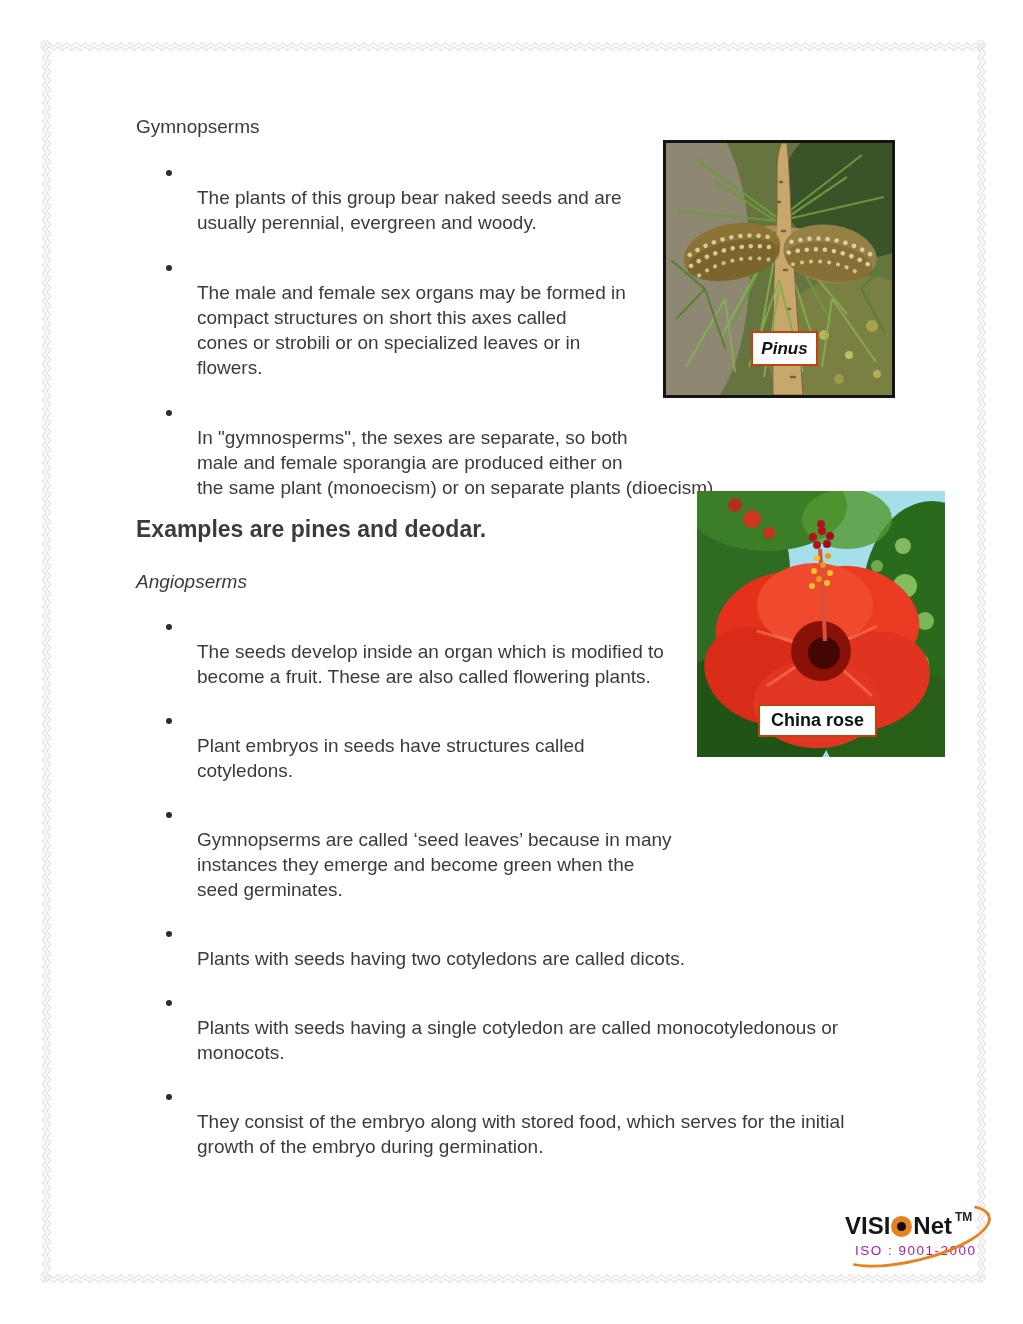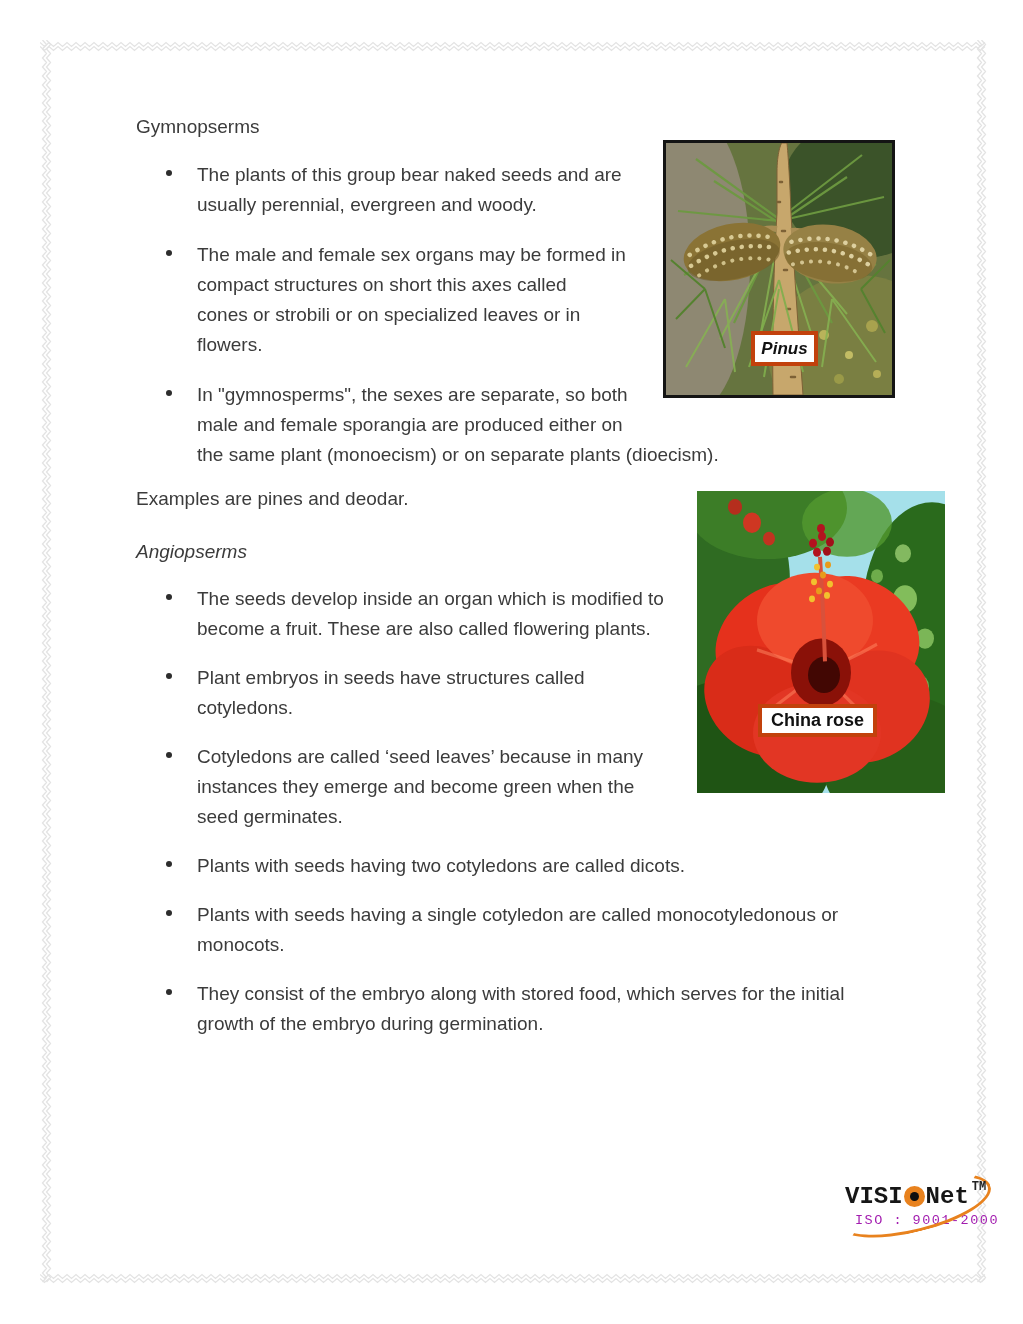--- a/index.html
+++ b/index.html
@@ -11,35 +11,35 @@
   .content{position:absolute;left:136px;top:114px;width:810px;}
   .heading{font-size:19px;line-height:26.5px;}
   .heading.h2{margin-top:26px;font-style:italic;}
   ul.blist{list-style:none;margin:19px 0 0 0;padding:0 0 0 30px;}
   ul.blist.s1{margin-top:19.5px;}
   ul.blist.s2{margin-top:18.5px;}
   ul.blist li{display:flex;margin-bottom:20px;}
   ul.blist.s2 li{margin-bottom:19px;}
   ul.blist li:last-child{margin-bottom:0;}
   .dot{flex:0 0 auto;width:6px;height:6px;border-radius:50%;background:#2d2d2d;margin:10px 25px 0 0;}
-  .btxt{white-space:pre-line;font-size:19px;line-height:30px;}
-  .para{font-size:19px;line-height:26.5px;margin:16px 0 0 0;}
+  .btxt{white-space:pre-line;font-size:19px;line-height:25px;margin-top:25px;}
+  .para{font-size:23px;line-height:26.5px;margin:16px 0 0 0;font-weight:bold;}
 
   .fig{position:absolute;}
   .fig svg{display:block;width:100%;height:100%;}
   .fig.pinus{left:663px;top:140px;width:232px;height:258px;border:3px solid #141414;box-sizing:border-box;}
-  .fig.rose{left:697px;top:491px;width:248px;height:302px;}
+  .fig.rose{left:697px;top:491px;width:248px;height:266px;}
   .fig-label{
-    position:absolute;background:#ffffff;border:4px solid #c2410c;box-sizing:border-box;
+    position:absolute;background:#ffffff;border:2px solid #c2410c;box-sizing:border-box;
     display:flex;align-items:center;justify-content:center;color:#111111;
   }
   .fig.pinus .fig-label{left:85px;top:188px;width:67px;height:35px;font-size:17px;font-weight:bold;font-style:italic;}
   .fig.rose .fig-label{left:61px;top:213px;width:119px;height:33px;font-size:18px;font-weight:bold;}
 
-  .logo{position:absolute;left:845px;top:1176px;width:150px;height:62px;font-family:Liberation Mono, monospace;}
+  .logo{position:absolute;left:845px;top:1206px;width:150px;height:62px;}
   .swoosh{
     position:absolute;left:-10px;top:3px;width:152px;height:47px;border-radius:50%;
     border:3px solid transparent;border-bottom-color:#E8821E;border-right-color:#E8821E;
     transform:rotate(-14deg);
   }
   .brand{position:relative;display:flex;align-items:center;margin-top:7px;height:26px;
     font-size:24px;font-weight:bold;color:#161616;letter-spacing:0;white-space:nowrap;}
   .brand .o{display:inline-flex;align-items:center;justify-content:center;
     width:21px;height:21px;border-radius:50%;background:#E8821E;margin:0 1px;}
   .brand .odot{width:9px;height:9px;border-radius:50%;background:#0f0f0f;}
@@ -103,21 +103,21 @@
         <span class="btxt">The seeds develop inside an organ which is modified to
 become a fruit. These are also called flowering plants.</span>
       </li>
       <li>
         <span class="dot"></span>
         <span class="btxt">Plant embryos in seeds have structures called
 cotyledons.</span>
       </li>
       <li>
         <span class="dot"></span>
-        <span class="btxt">Cotyledons are called ‘seed leaves’ because in many
+        <span class="btxt">Gymnopserms are called ‘seed leaves’ because in many
 instances they emerge and become green when the
 seed germinates.</span>
       </li>
       <li>
         <span class="dot"></span>
         <span class="btxt">Plants with seeds having two cotyledons are called dicots.</span>
       </li>
       <li>
         <span class="dot"></span>
         <span class="btxt">Plants with seeds having a single cotyledon are called monocotyledonous or

